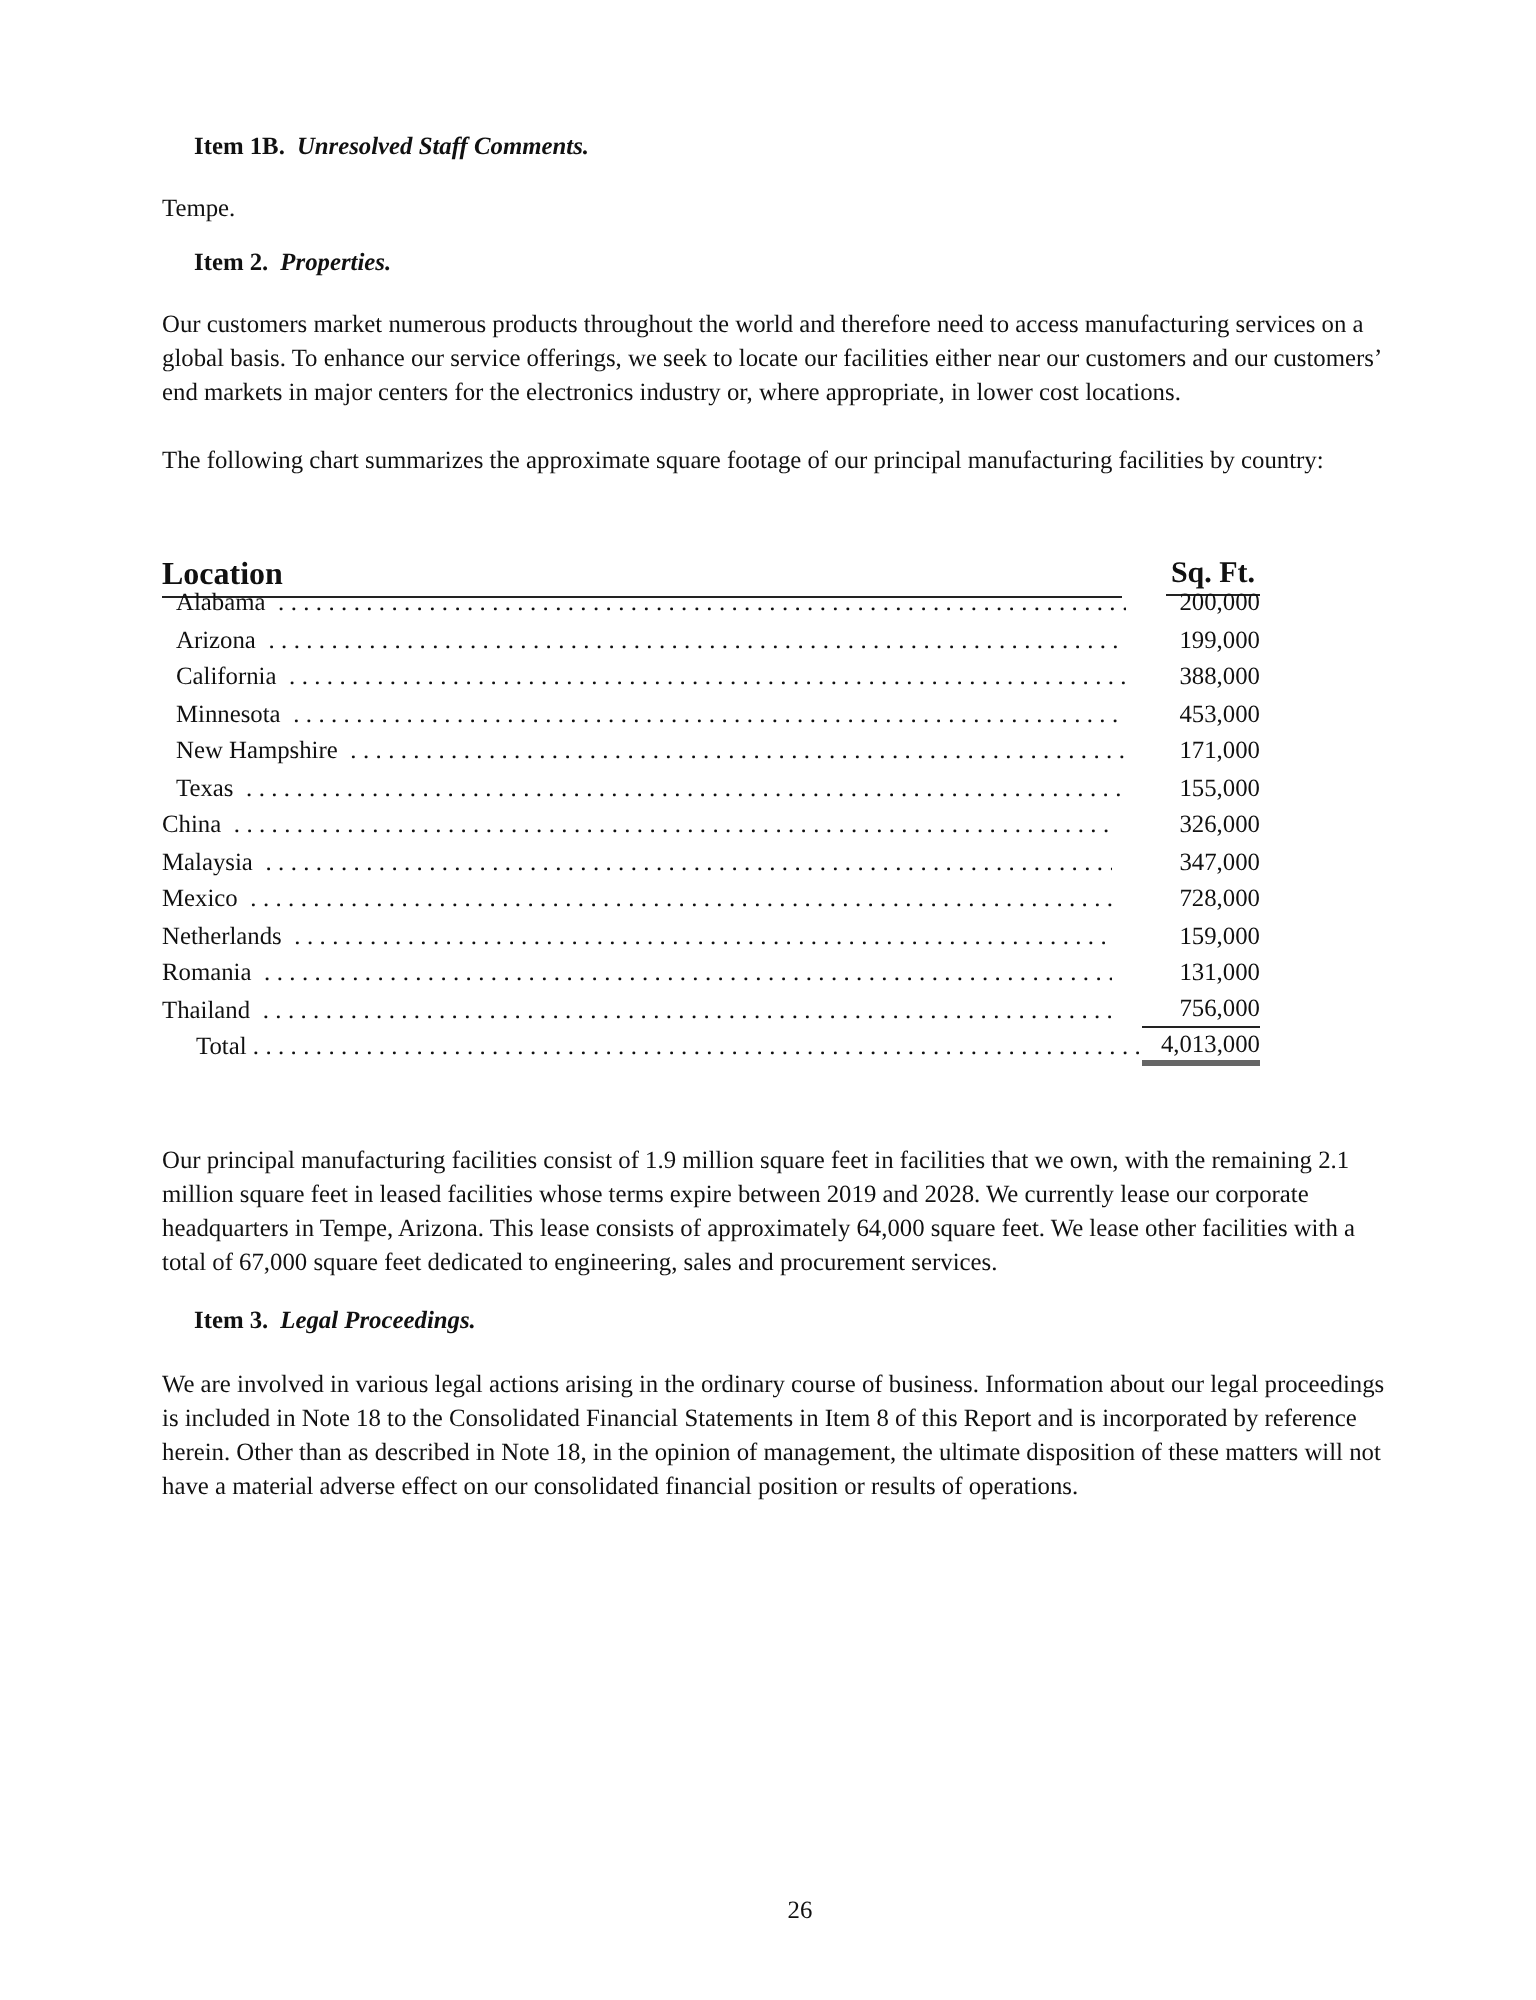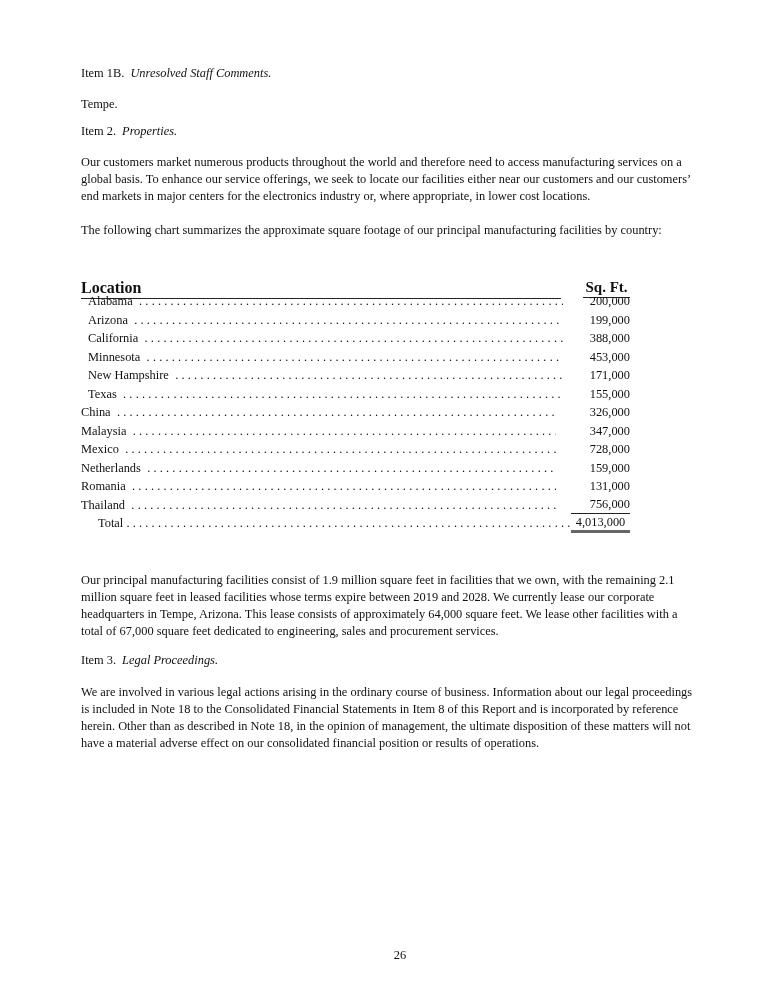--- a/index.html
+++ b/index.html
@@ -2,35 +2,35 @@
 <html><head>
   <meta charset="utf-8">
   <style>
     html, body { margin: 0; padding: 0; background: #ffffff; }
     body {
       width: 768px; height: 1000px; position: relative; overflow: hidden;
       font-family: "Liberation Serif", serif; color: #111111;
       font-size: 12.4px;
     }
     .page { position: absolute; left: 81px; top: 0; width: 610px; }
-    .heading { position: absolute; left: 0; font-weight: normal; white-space: nowrap; }
+    .heading { position: absolute; left: 16px; font-weight: bold; white-space: nowrap; }
     .heading .it { font-style: italic; margin-left: 6px; }
     .para { position: absolute; left: 0; width: 615px; line-height: 17px; }
     .table { position: absolute; left: 0; top: 276px; width: 560px; }
     .thead { position: relative; height: 16px; }
     .th-loc { position: absolute; left: 0; top: 3px; width: 480px; font-weight: bold; font-size: 16px; border-bottom: 1px solid #222; padding-bottom: 1px; }
     .th-sq { position: absolute; left: 502px; top: 3px; width: 47px; text-align: center; font-weight: bold; font-size: 15px; border-bottom: 1px solid #222; padding-bottom: 1px; }
     .row { position: relative; height: 18.5px; line-height: 18.5px; }
     .label { position: absolute; left: 0; width: 475px; overflow: hidden; white-space: nowrap; }
     .label.ind1 { padding-left: 7px; }
     .label.ind2 { padding-left: 17px; }
     .label .dots { letter-spacing: 3.2px; }
     .value { position: absolute; left: 490px; width: 59px; text-align: right; }
     .value.ul { border-bottom: 1px solid #222; line-height: 17px; }
-    .value.dbl { border-bottom: 3px solid #666; line-height: 16px; text-align: center; }
+    .value.dbl { border-bottom: 3px solid #666; line-height: 16px; }
     .pagenum { position: absolute; left: 0; width: 768px; text-align: center; top: 948px; padding-left: 16px; }
   </style>
 </head>
 <body>
 
 <div class="page">
 
   <div class="heading" style="top:66px">
     <span>Item 1B.</span><span class="it">Unresolved Staff Comments.</span>
   </div>

